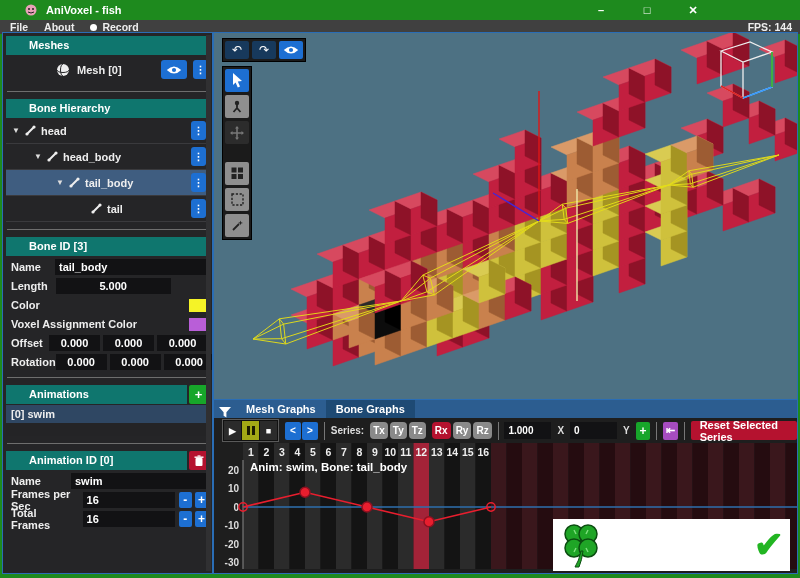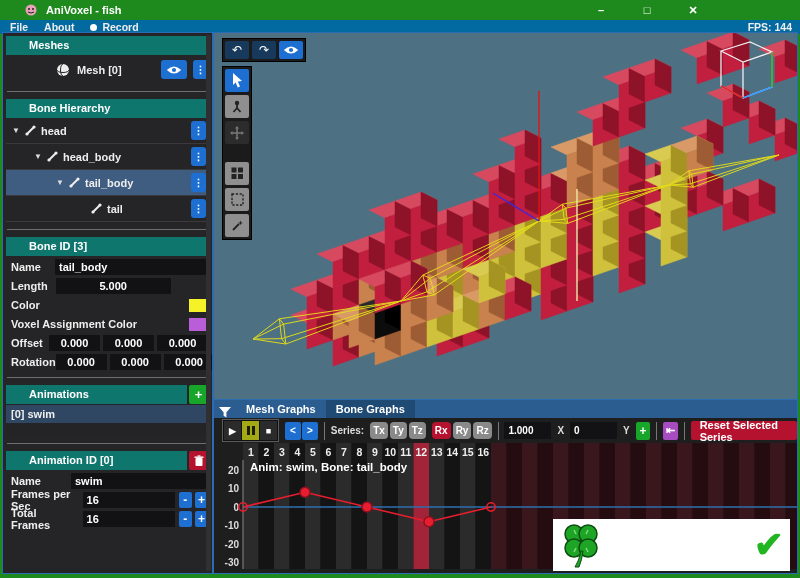--- a/index.html
+++ b/index.html
@@ -5,21 +5,21 @@
   html,body{margin:0;padding:0;background:#555;}
   *{box-sizing:border-box;font-family:"Liberation Sans",sans-serif;}
   .win{position:relative;width:800px;height:578px;background:#1e8a1e;overflow:hidden;}
   
   .titlebar{position:absolute;left:0;top:0;width:716px;height:20px;display:flex;align-items:center;color:#fff;font-size:11px;font-weight:700;}
   .app-icon{margin-left:24px;width:14px;height:14px;display:inline-flex;}
   .title{margin-left:8px;}
   .wctrl{margin-left:auto;display:flex;height:20px;}
   .wctrl span{width:46px;text-align:center;line-height:20px;font-size:11px;color:#fff;cursor:default;}
   
-  .menubar{position:absolute;left:0;top:20px;width:800px;height:14px;background:#0369a1;display:flex;align-items:center;color:#eee;font-size:10.5px;font-weight:700;}
+  .menubar{position:absolute;left:0;top:20px;width:800px;height:14px;background:#404040;display:flex;align-items:center;color:#eee;font-size:10.5px;font-weight:700;}
   .mi{margin-left:16px;display:inline-flex;align-items:center;gap:5px;}
   .mi:first-child{margin-left:10px;}
   .dot{width:7px;height:7px;border-radius:50%;background:#fff;display:inline-block;}
   .fps{margin-left:auto;margin-right:8px;}
   
   .body{position:absolute;left:2px;top:32px;width:796px;height:542px;display:flex;}
   
   .sidebar{width:211px;height:542px;background:#252527;border:1px solid #2a6db5;padding:3px 4px 0 3px;overflow:hidden;position:relative;}
   .sb-scroll{position:absolute;right:1px;top:2px;width:5px;height:536px;background:#303032;}
   .hd{background:#0f766e;color:#fff;font-size:11px;font-weight:700;height:19px;line-height:19px;padding-left:23px;position:relative;}

